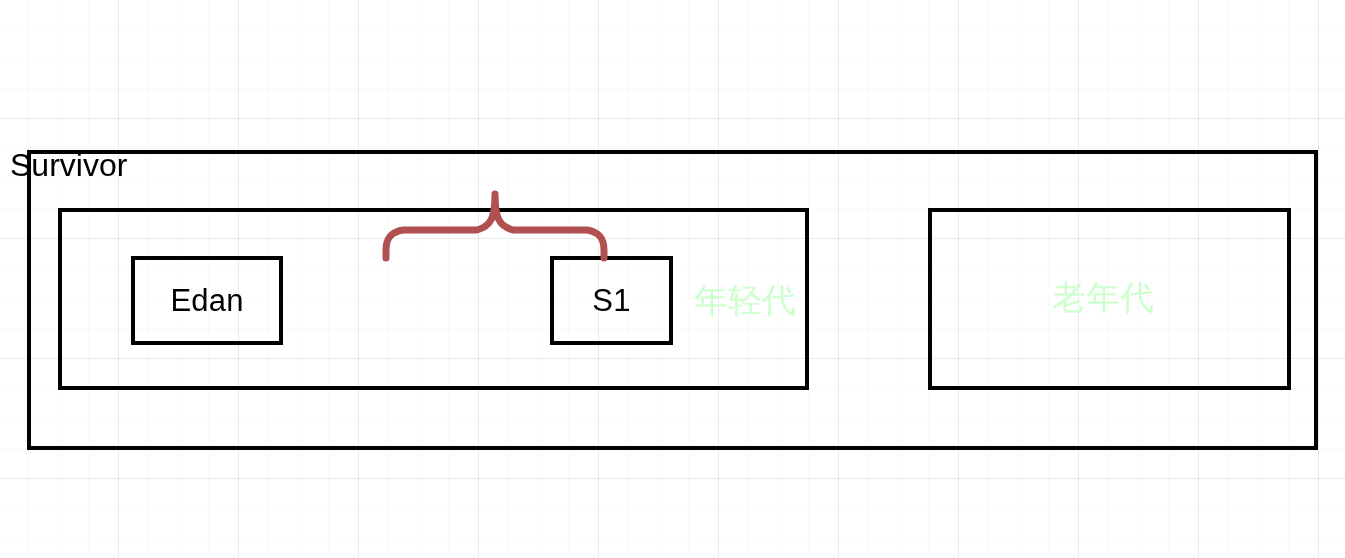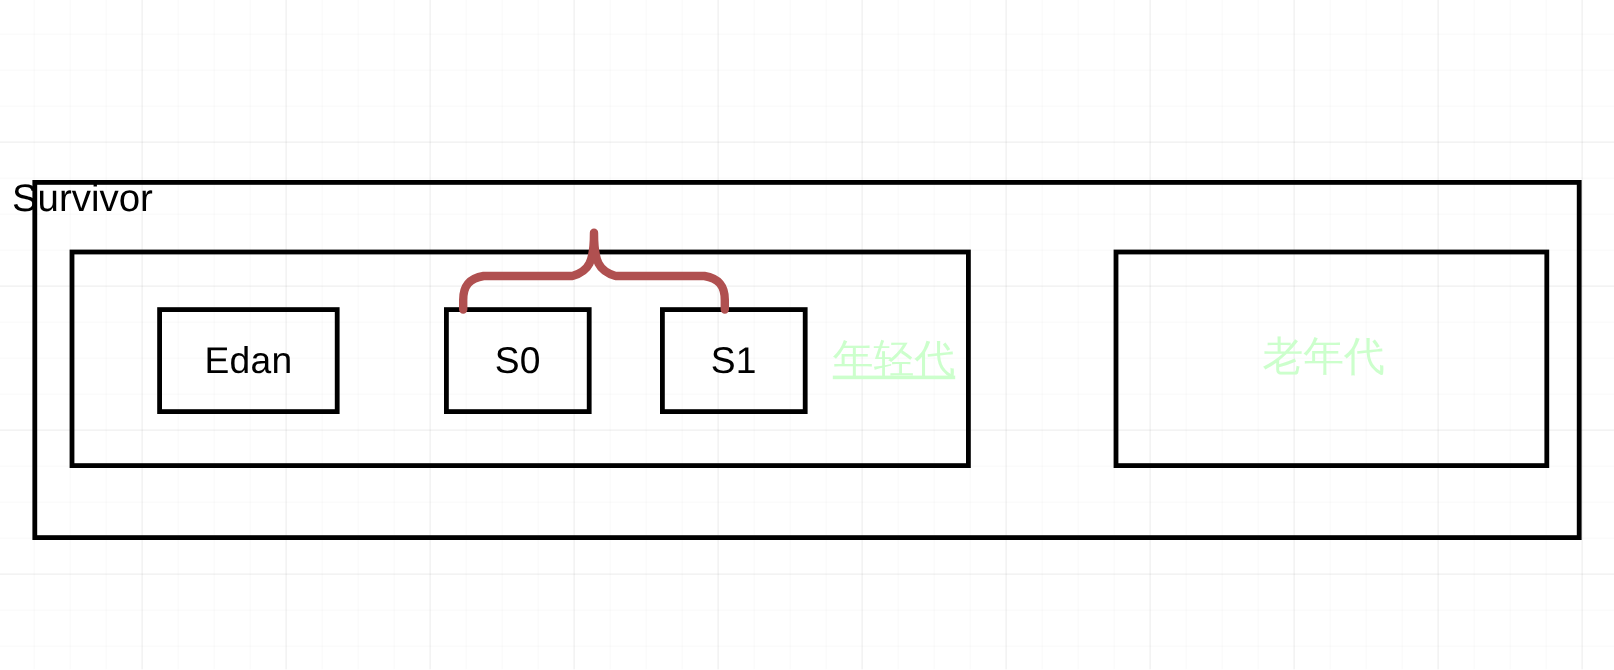--- a/index.html
+++ b/index.html
@@ -70,21 +70,21 @@
   }
 
   
   .gen-label {
     position: absolute;
     font-size: 34px;
     color: #ccffcc;
     line-height: 1;
     white-space: nowrap;
   }
-  .young-label { left: 694px;  top: 283px; text-decoration: underline; }
+  .young-label { left: 694px;  top: 283px; }
   .old-label   { left: 1052px; top: 283px; font-family: Liberation Mono, monospace; }
 
   
   .survivor-title {
     position: absolute;
     left: 0;
     top: 148px;
     width: 990px;
     text-align: left;
     font-size: 32px;
@@ -111,23 +111,20 @@
   <div class="box heap-outer"></div>
 
   <div class="box gen-box young-gen"></div>
 
   <div class="box gen-box old-gen"></div>
 
   <div class="region-box eden-box">
     <span class="region-label">Edan</span>
   </div>
 
-  <div class="region-box s0-box">
-    <span class="region-label">S0</span>
-  </div>
 
   <div class="region-box s1-box">
     <span class="region-label">S1</span>
   </div>
 
   <div class="gen-label young-label">年轻代</div>
 
   <div class="gen-label old-label">老年代</div>
 
   <div class="survivor-title">Survivor</div>

